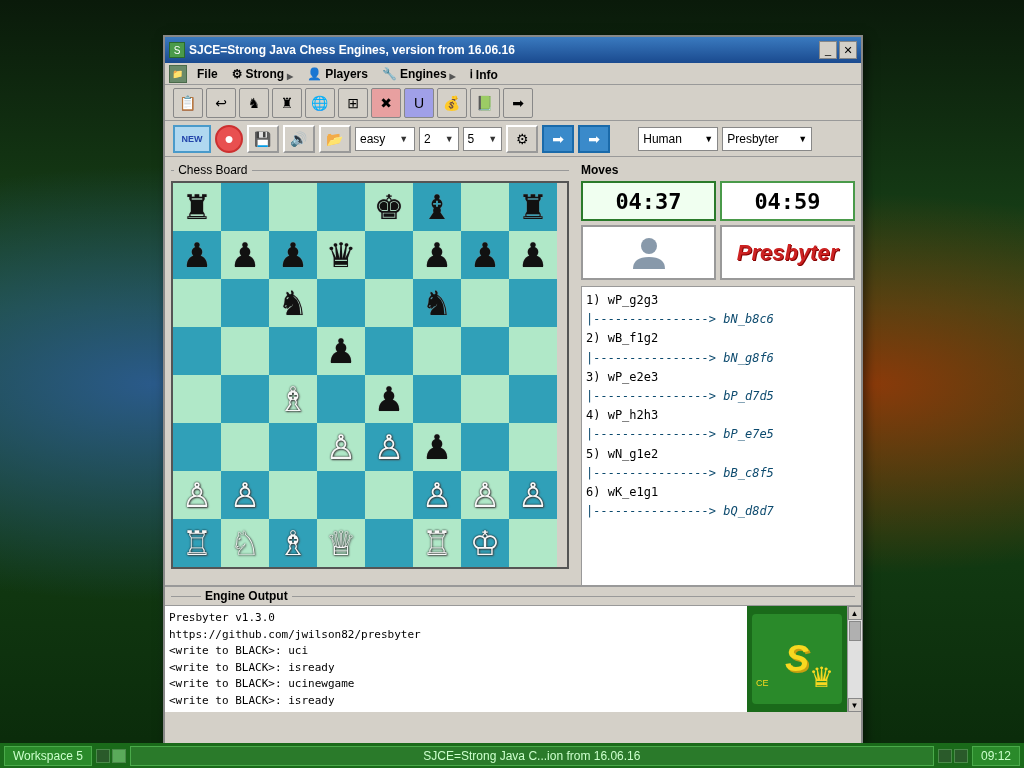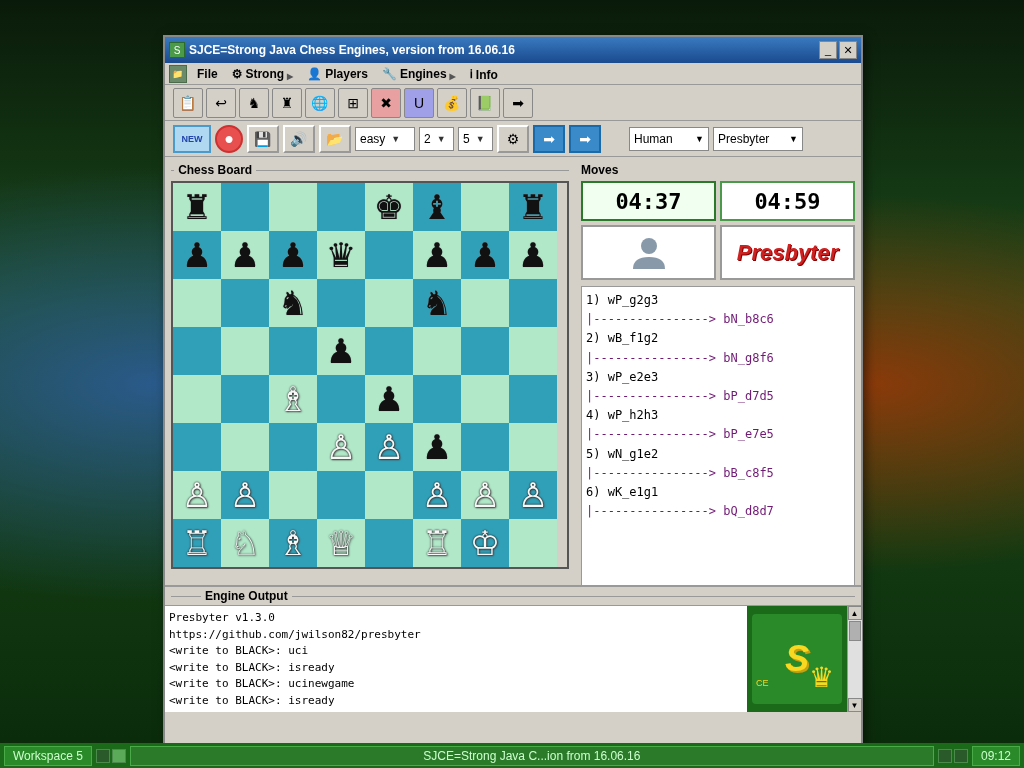--- a/index.html
+++ b/index.html
@@ -195,42 +195,42 @@
     .ctrl-btn.active {
       background: #a8c8e8;
       border-color: #4a8aca;
     }
     .ctrl-dropdown {
       height: 24px;
       background: white;
       border: 1px solid #888;
       font-size: 12px;
       padding: 0 2px;
-      display: flex; align-items: center; gap: 6px;
+      display: flex; align-items: center; gap: 14px;
       min-width: 50px;
     }
     .ctrl-arrow { font-size: 9px; color: #333; }
 
     
     .content-area {
       display: flex;
       height: calc(100% - 26px - 22px - 36px - 36px - 130px);
       background: #d4d0c8;
       min-height: 390px;
     }
 
     
     .chess-section {
       width: 410px;
       padding: 6px;
       flex-shrink: 0;
     }
     .chess-section-label {
       font-size: 12px;
-      font-weight: bold;
+      font-weight: normal;
       margin-bottom: 4px;
       display: flex;
       align-items: center;
     }
     .chess-section-label::before {
       content: '';
       flex: 1;
       height: 1px;
       background: #999;
       margin-right: 4px;
@@ -330,21 +330,21 @@
       flex: 1;
       overflow-y: auto;
       font-size: 12px;
       font-family: monospace;
       background: white;
       border: 1px solid #999;
       padding: 4px;
       line-height: 1.6;
     }
     .move-entry { color: #000; }
-    .move-arrow { color: #701a75; }
+    .move-arrow { color: #0c4a6e; font-style: italic; }
     .engine-label {
       font-size: 12px;
       font-weight: bold;
       padding: 2px 6px;
       background: #d4d0c8;
       border-bottom: 1px solid #999;
       display: flex; align-items: center;
     }
     .engine-label::before {
       content: '';

